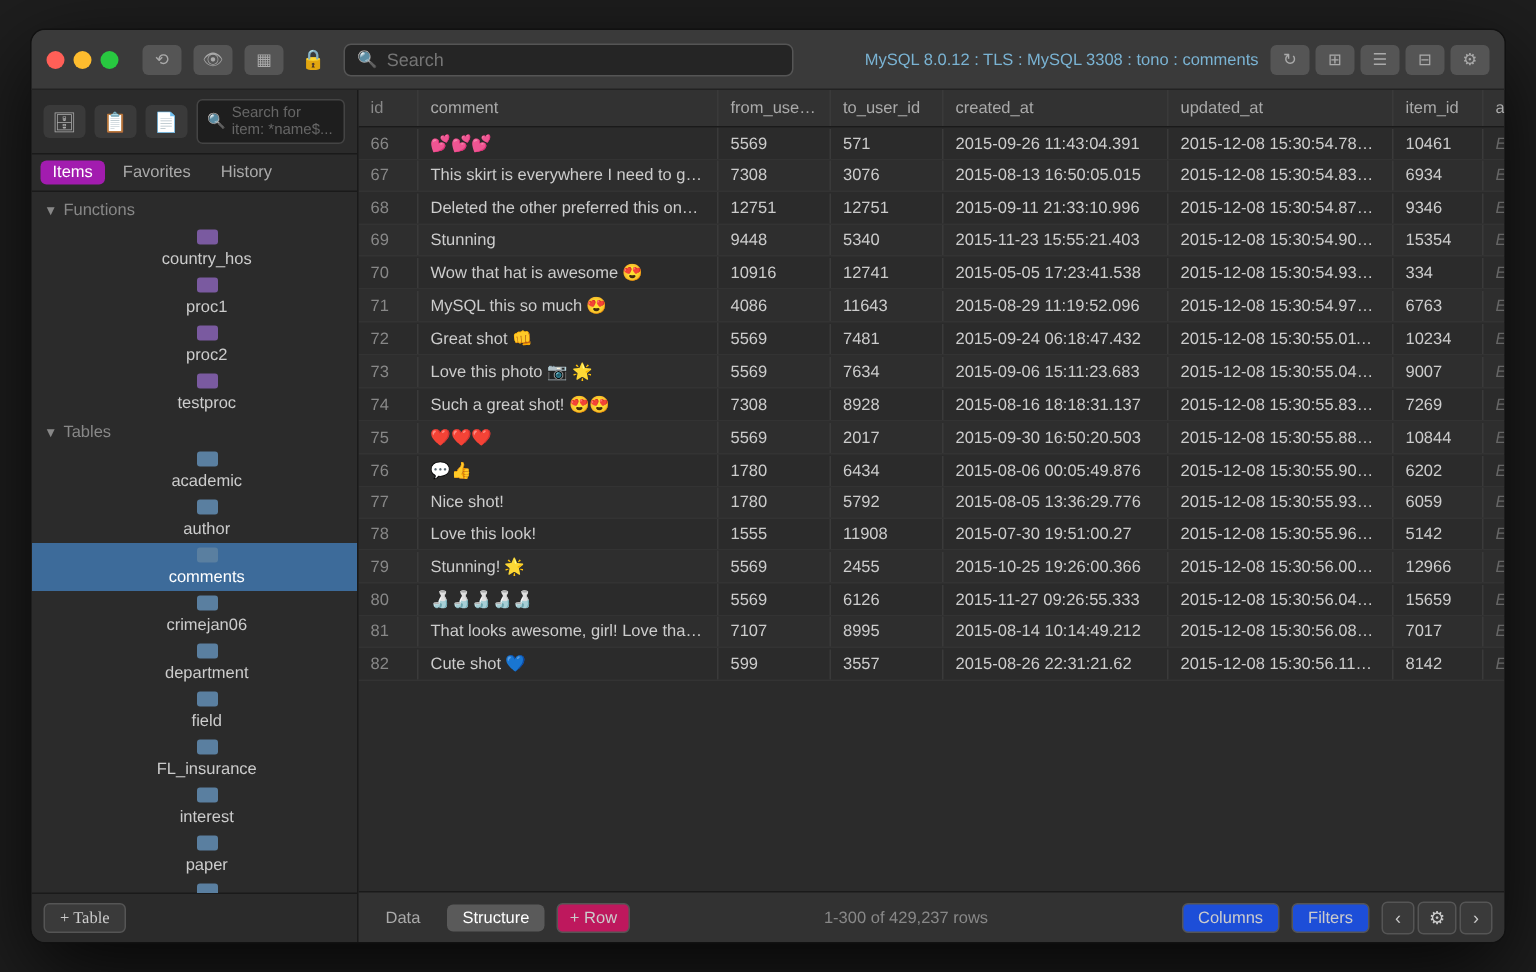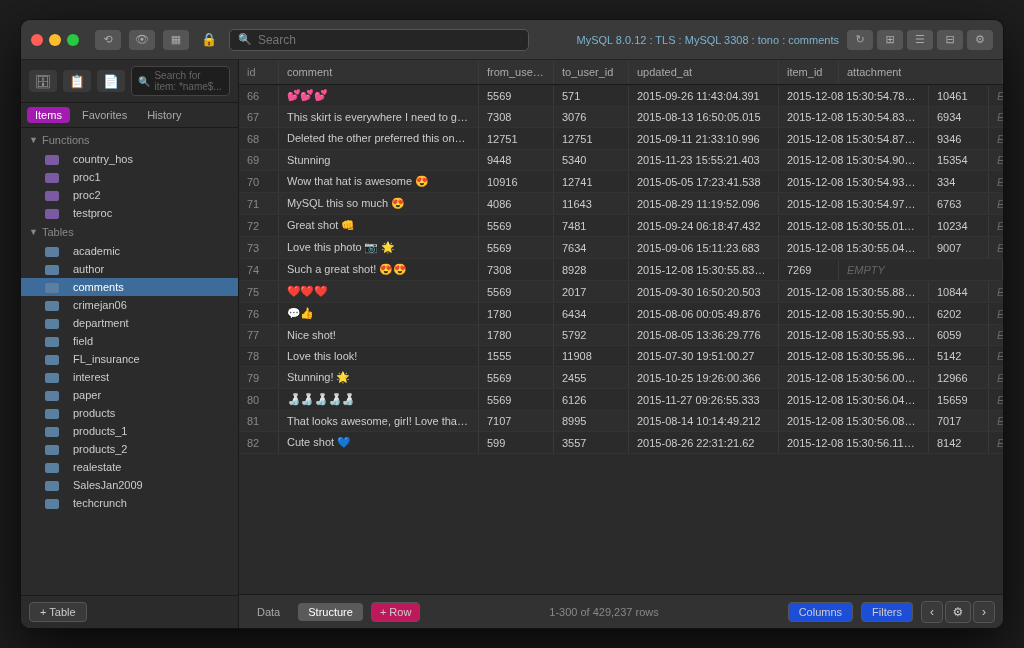--- a/index.html
+++ b/index.html
@@ -188,26 +188,27 @@
       font-size: 11px;
       color: #888;
       cursor: pointer;
     }
     .sidebar-section-header .arrow {
       margin-right: 4px;
       font-size: 9px;
     }
     .sidebar-item {
       display: flex;
-      align-items: flex-end;
+      align-items: center;
       padding: 3px 8px 3px 24px;
       font-size: 11px;
       color: #ccc;
       cursor: pointer;
-      gap: 14px;
+      gap: 4px;
+      flex-direction: column;
     }
     .sidebar-item.selected { background: #3d6b9a; color: #fff; }
     .table-icon {
       width: 14px;
       height: 10px;
       background: #5a7fa0;
       border-radius: 2px;
       flex-shrink: 0;
     }
     .proc-icon {
@@ -228,20 +229,21 @@
       background: #3a3a3a;
       border: 1px solid #555;
       border-radius: 4px;
       color: #ccc;
       font-size: 11px;
       padding: 3px 10px;
       cursor: pointer;
       display: flex;
       align-items: center;
       gap: 4px;
+      font-family: Liberation Serif, serif;
     }
     
     .content {
       flex: 1;
       display: flex;
       flex-direction: column;
       overflow: hidden;
     }
     
     .table-header {
@@ -519,20 +521,21 @@
       </div>
     </div>
 
     <div class="content">
 
       <div class="table-header">
         <div class="col-header cell-id">id</div>
         <div class="col-header cell-comment">comment</div>
         <div class="col-header cell-from">from_user_id</div>
         <div class="col-header cell-to">to_user_id</div>
+        <div class="col-header cell-created">created_at</div>
         <div class="col-header cell-updated">updated_at</div>
         <div class="col-header cell-item">item_id</div>
         <div class="col-header cell-attach">attachment</div>
       </div>
 
       <div class="table-body" id="table-body">
       <div class="table-row">
     <div class="cell cell-id">66</div>
     <div class="cell cell-comment">💕💕💕</div>
     <div class="cell cell-from">5569</div>
@@ -610,20 +613,21 @@
     <div class="cell cell-created">2015-09-06 15:11:23.683</div>
     <div class="cell cell-updated">2015-12-08 15:30:55.0476...</div>
     <div class="cell cell-item">9007</div>
     <div class="cell cell-attach empty-val">EMPTY</div>
   </div>
           <div class="table-row">
     <div class="cell cell-id">74</div>
     <div class="cell cell-comment">Such a great shot! 😍😍</div>
     <div class="cell cell-from">7308</div>
     <div class="cell cell-to">8928</div>
+    <div class="cell cell-created">2015-08-16 18:18:31.137</div>
     <div class="cell cell-updated">2015-12-08 15:30:55.83586</div>
     <div class="cell cell-item">7269</div>
     <div class="cell cell-attach empty-val">EMPTY</div>
   </div>
           <div class="table-row even">
     <div class="cell cell-id">75</div>
     <div class="cell cell-comment">❤️❤️❤️</div>
     <div class="cell cell-from">5569</div>
     <div class="cell cell-to">2017</div>
     <div class="cell cell-created">2015-09-30 16:50:20.503</div>

